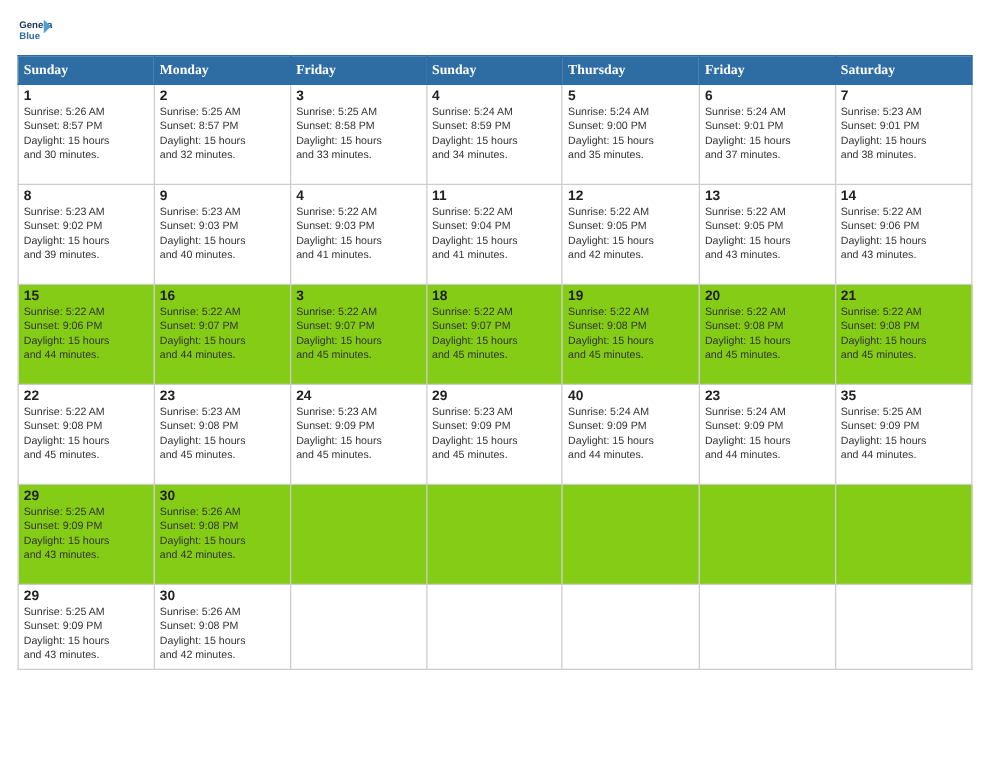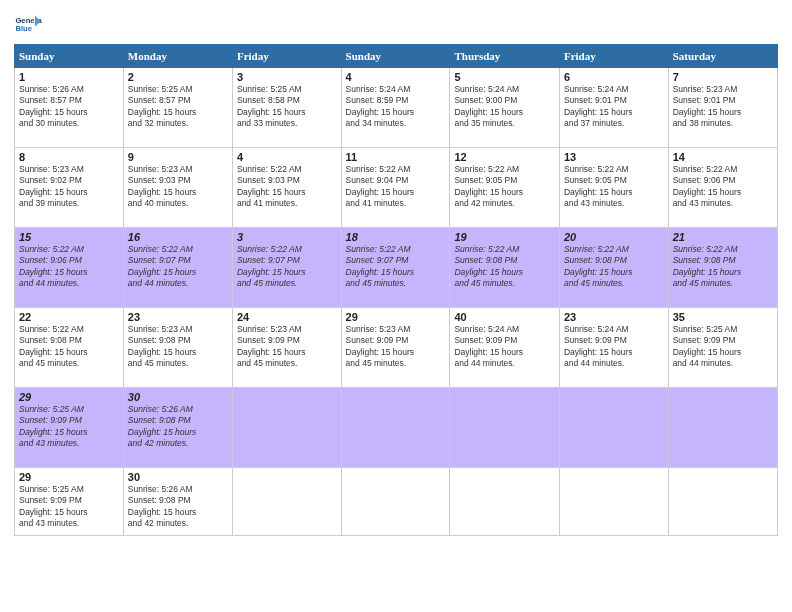--- a/index.html
+++ b/index.html
@@ -77,22 +77,21 @@
     }
     .day-info {
       color: #333;
       font-size: 8.5px;
       line-height: 1.35;
     }
     .empty-cell {
       background: #f5f5f5;
     }
     .row-shaded td {
-      background: #c4b5fd;
-      font-style: italic;
+      background: #84cc16;
     }
   </style>
 </head>
 <body>
 
 <div class="page">
   <div class="header">
     <div class="logo">
       <svg class="logo-icon" viewBox="0 0 40 40">
         <rect x="0" y="0" width="40" height="40" rx="4" fill="white"></rect>

